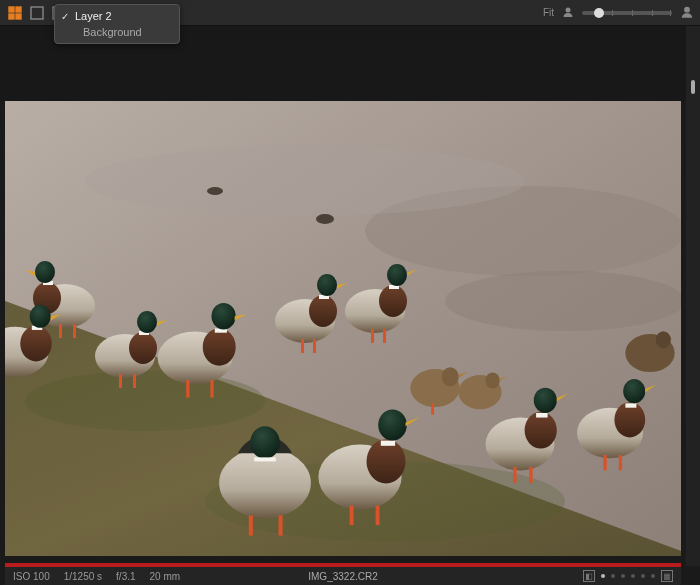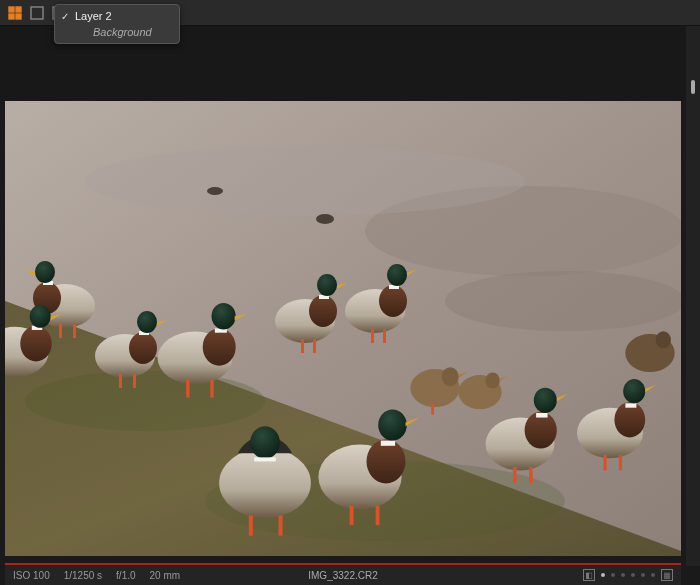--- a/index.html
+++ b/index.html
@@ -85,21 +85,21 @@
     .layer-item {
       display: flex;
       align-items: center;
       padding: 2px 10px 2px 6px;
       font-size: 11px;
       gap: 4px;
       cursor: pointer;
     }
     .layer-item .check { width: 10px; font-size: 10px; color: #ddd; }
     .layer-item.selected { color: #eee; }
-    .layer-item.italic { font-style: italic; color: #aaa; padding-left: 38px; }
+    .layer-item.italic { color: #aaa; padding-left: 28px; }
 
     
     .gap {
       height: 75px;
       background: #181818;
     }
 
     
     .viewport {
       position: relative;
@@ -137,21 +137,21 @@
     }
 
     
     .infobar {
       position: absolute;
       bottom: 0;
       left: 5px;
       width: 676px;
       height: 22px;
       background: #242424;
-      border-top: 2px solid #b91c1c;
+      border-top: 4px solid #b91c1c;
       display: flex;
       align-items: center;
       padding: 0 8px;
       gap: 14px;
       font-size: 10px;
       color: #999;
     }
     .infobar .center-name {
       position: absolute;
       left: 50%;
@@ -193,20 +193,42 @@
         <rect x="1" y="1" width="12" height="12"></rect>
       </svg>
   </div>
   <div class="tool-btn">
     <svg width="14" height="14" viewBox="0 0 14 14">
         <rect x="1" y="1" width="12" height="12"></rect>
         <line x1="7" y1="1" x2="7" y2="13"></line>
       </svg>
   </div>
 
+  <div class="toolbar-right">
+    <span class="fit-label">Fit</span>
+    <span class="profile-icon">
+      <svg width="12" height="12" viewBox="0 0 12 12">
+          <circle cx="6" cy="4" r="2.5"></circle>
+          <path d="M1.5 11c0-2.5 2-4 4.5-4s4.5 1.5 4.5 4z"></path>
+        </svg>
+    </span>
+    <div class="slider-track">
+      <span class="tick" style="left:30px"></span>
+      <span class="tick" style="left:50px"></span>
+      <span class="tick" style="left:70px"></span>
+      <span class="tick" style="left:88px"></span>
+      <div class="slider-thumb"></div>
+    </div>
+    <span class="profile-icon">
+      <svg width="14" height="14" viewBox="0 0 12 12">
+          <circle cx="6" cy="4" r="2.5"></circle>
+          <path d="M1.5 11c0-2.5 2-4 4.5-4s4.5 1.5 4.5 4z"></path>
+        </svg>
+    </span>
+  </div>
 
   <div class="layer-dropdown">
     <div class="layer-item selected">
       <span class="check">✓</span>
       <span>Layer 2</span>
     </div>
     <div class="layer-item italic">
       <span>Background</span>
     </div>
   </div>
@@ -369,21 +391,21 @@
       <ellipse cx="14" cy="4" rx="8" ry="9" fill="#5a4530"></ellipse>
     </g>
   </svg>
 </div>
 
 <div class="right-rail"></div>
 
 <div class="infobar">
   <span>ISO 100</span>
   <span>1/1250 s</span>
-  <span>f/1.0</span>
+  <span>f/3.1</span>
   <span>20 mm</span>
   <span class="center-name">IMG_3322.CR2</span>
   <div class="infobar-right">
     <div class="sq-icon">◧</div>
     <span class="dot on"></span>
     <span class="dot"></span>
     <span class="dot"></span>
     <span class="dot"></span>
     <span class="dot"></span>
     <span class="dot"></span>

